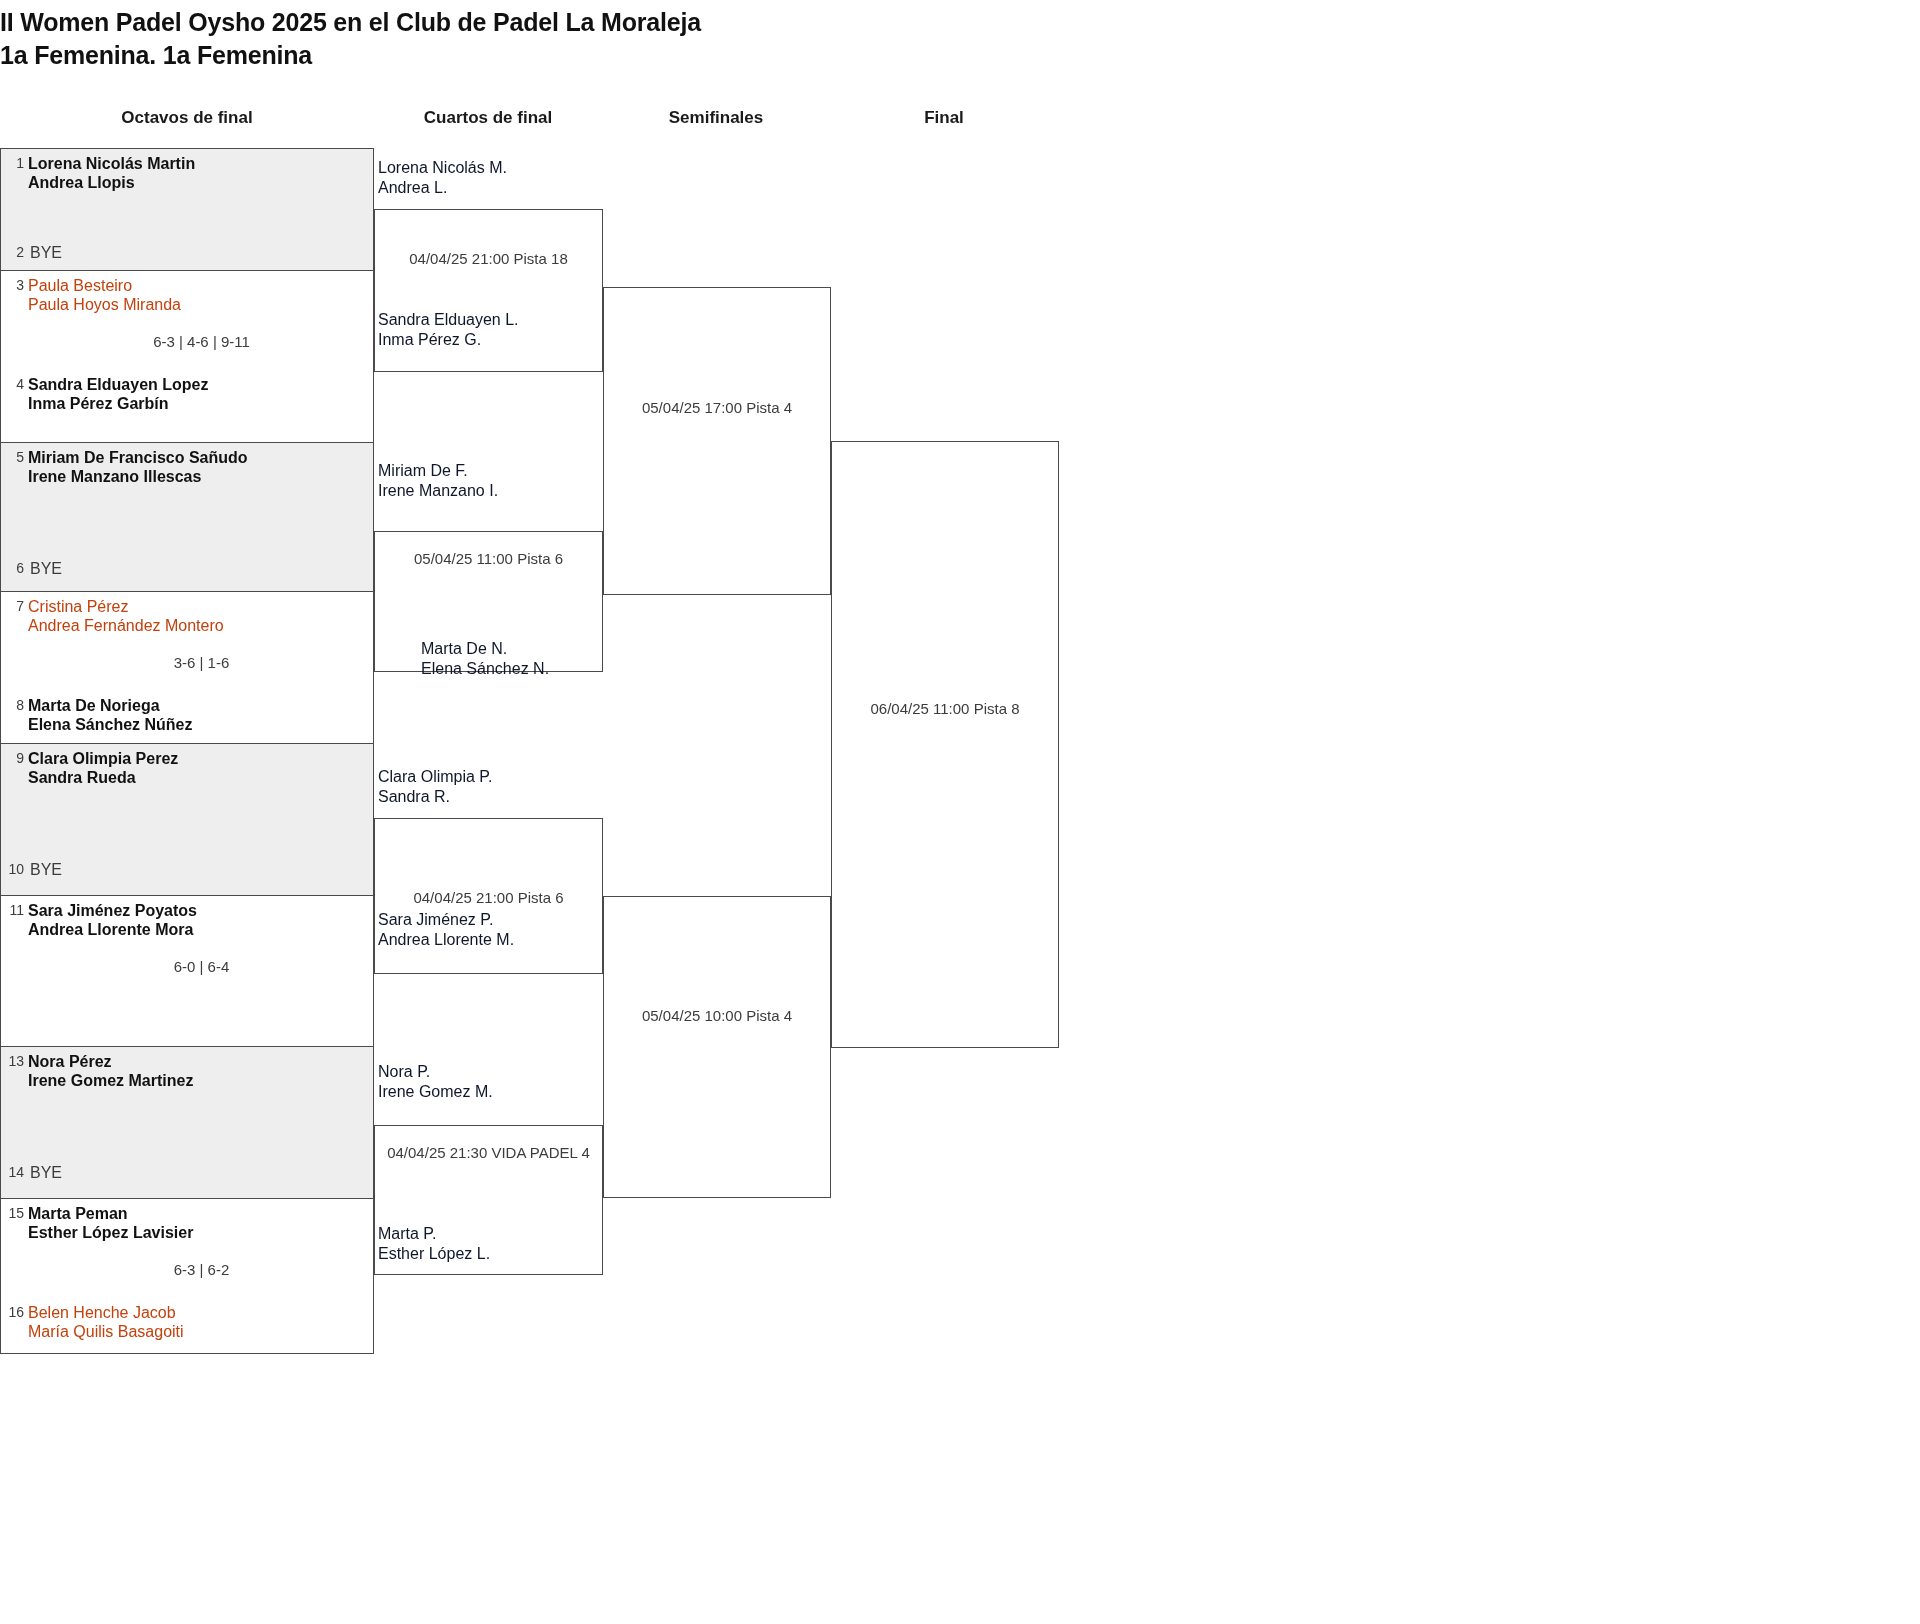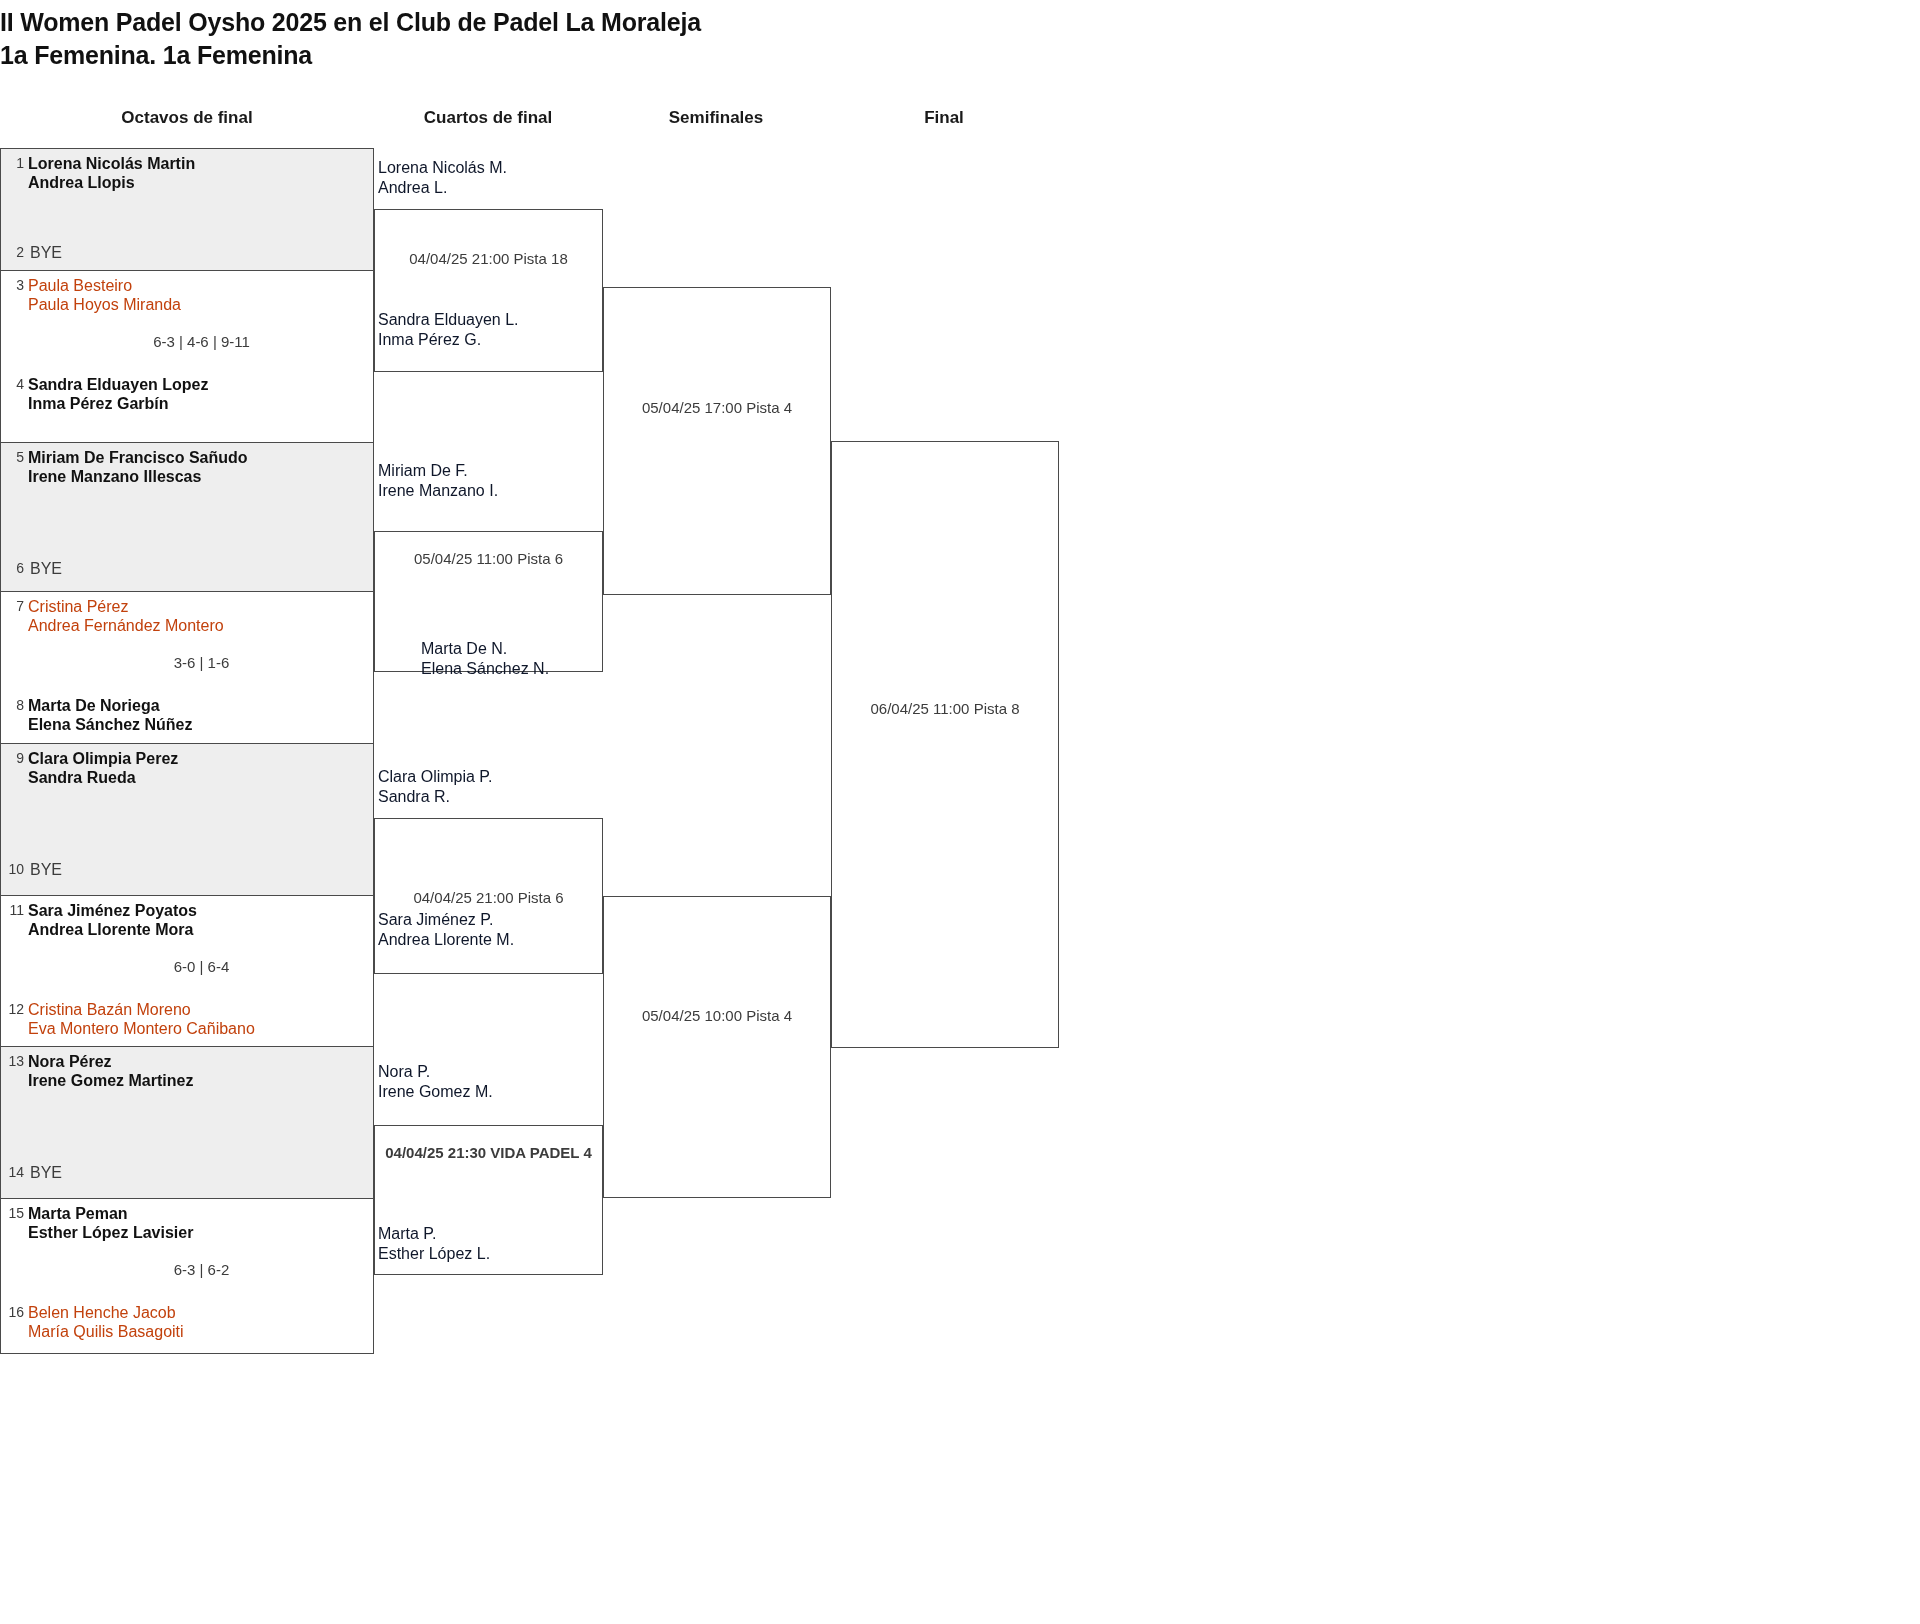--- a/index.html
+++ b/index.html
@@ -159,27 +159,20 @@
 
   <div class="r1-cell" style="top:896px; height:151px;">
     <div class="r1-slot" style="top:5px;">
       <div class="seed">11</div>
       <div class="team win">
         <span class="pl">Sara Jiménez Poyatos</span>
         <span class="pl">Andrea Llorente Mora</span>
       </div>
     </div>
     <div class="r1-score" style="top:62px;">6-0 | 6-4</div>
-    <div class="r1-slot" style="top:104px;">
-      <div class="seed">12</div>
-      <div class="team">
-        <span class="pl">Cristina Bazán Moreno</span>
-        <span class="pl">Eva Montero Montero Cañibano</span>
-      </div>
-    </div>
   </div>
 
   <div class="r1-cell shaded" style="top:1047px; height:152px;">
     <div class="r1-slot" style="top:5px;">
       <div class="seed">13</div>
       <div class="team win">
         <span class="pl">Nora Pérez</span>
         <span class="pl">Irene Gomez Martinez</span>
       </div>
     </div>
@@ -238,21 +231,21 @@
   <div class="mteam" style="left:378px; top:910px; width:230px;">
     <span class="pl">Sara Jiménez P.</span>
     <span class="pl">Andrea Llorente M.</span>
   </div>
 
   <div class="mteam" style="left:378px; top:1062px; width:230px;">
     <span class="pl">Nora P.</span>
     <span class="pl">Irene Gomez M.</span>
   </div>
   <div class="mbox" style="left:374px; top:1125px; width:229px; height:150px;"></div>
-  <div class="mlabel" style="left:378px; top:1142px; width:221px;font-weight:bold;">04/04/25 21:30 VIDA PADEL 4</div>
+  <div class="mlabel" style="left:378px; top:1142px; width:221px;">04/04/25 21:30 VIDA PADEL 4</div>
   <div class="mteam" style="left:378px; top:1224px; width:230px;">
     <span class="pl">Marta P.</span>
     <span class="pl">Esther López L.</span>
   </div>
 
   <div class="mteam" style="left:607px; top:240px; width:230px;">
     <span class="pl"></span>
     <span class="pl"></span>
   </div>
   <div class="mbox" style="left:603px; top:287px; width:228px; height:308px;"></div>

